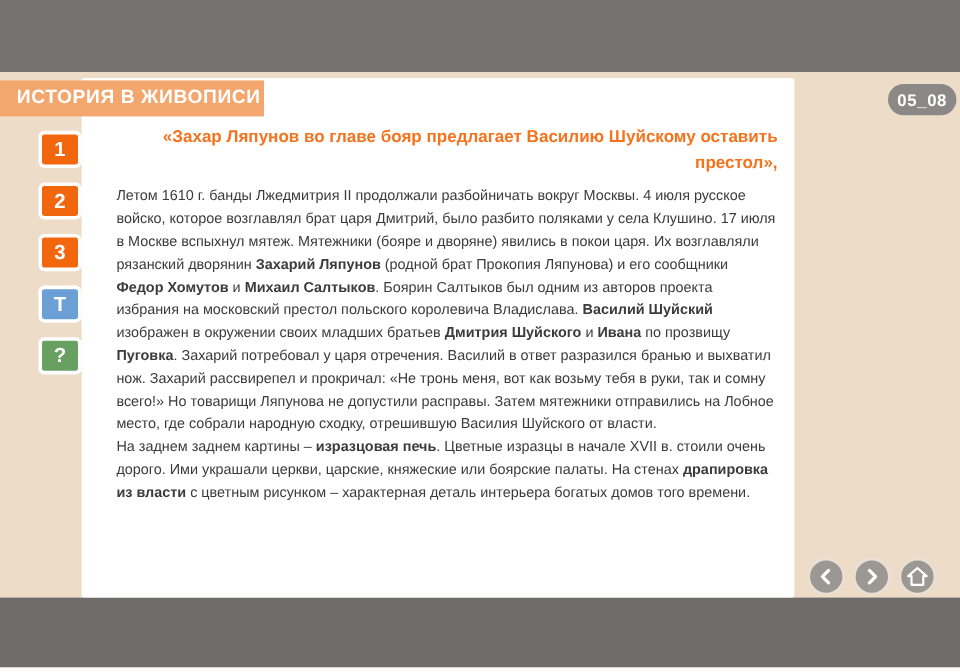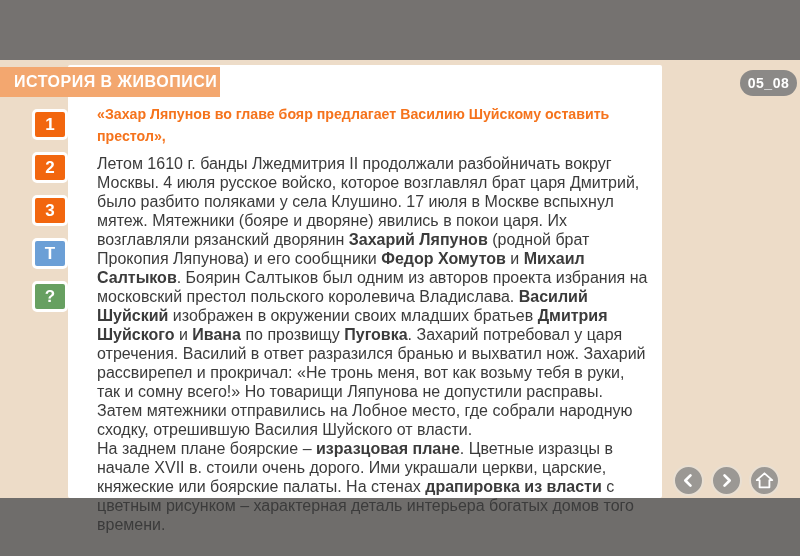--- a/index.html
+++ b/index.html
@@ -8,22 +8,22 @@
   .band-top{position:absolute;left:0;top:0;width:800px;height:60px;}
   .band-bottom{position:absolute;left:0;top:498px;width:800px;height:62px;}
   .card{position:absolute;left:68px;top:65px;width:594px;height:433px;background:#fff;border-radius:2px;}
   .banner{position:absolute;left:0;top:67px;width:220px;height:30px;display:flex;align-items:center;
           padding-left:14px;box-sizing:border-box;color:#fff;font-weight:bold;font-size:16px;letter-spacing:.5px;z-index:3;}
   .badge{position:absolute;left:740px;top:70px;width:57px;height:26px;display:flex;align-items:center;justify-content:center;
          color:#fff;font-weight:bold;font-size:14px;letter-spacing:.5px;z-index:3;}
   .side-btn{position:absolute;left:32px;width:36px;height:31px;box-sizing:border-box;border:3px solid #fff;border-radius:5px;
             display:flex;align-items:center;justify-content:center;color:#fff;font-weight:bold;font-size:17px;cursor:pointer;z-index:3;}
   .content{position:absolute;left:97px;top:103px;width:551px;}
-  .title{color:#f5731c;font-weight:bold;font-size:14.2px;line-height:22px;}
-  .body-text{margin-top:7px;color:#3b3b3b;font-size:16px;line-height:19px;}
+  .title{color:#f5731c;font-weight:bold;font-size:14.2px;line-height:22px;text-align:right;}
+  .body-text{margin-top:7px;color:#3b3b3b;font-size:12px;line-height:19px;}
   .body-text p{margin:0;}
   .nav{position:absolute;left:673px;top:465px;display:flex;gap:7px;z-index:3;}
   .nav-btn{width:27px;height:27px;border-radius:50%;background:#9b9894;border:2px solid #e9dfd2;box-sizing:content-box;
            display:flex;align-items:center;justify-content:center;cursor:pointer;}
   .nav-btn svg{display:block;}
 </style>
 </head>
 <body>
 
 <div class="stage">
@@ -46,21 +46,21 @@
   <div class="side-btn" style="top: 195px; background: rgb(242, 102, 14);">3</div>
   <div class="side-btn" style="top: 238px; background: rgb(107, 159, 214);">T</div>
   <div class="side-btn" style="top: 281px; background: rgb(103, 160, 97);">?</div>
 
   <div class="content">
     <div class="title">
       <div>«Захар Ляпунов во главе бояр предлагает Василию Шуйскому оставить престол»,</div>
     </div>
     <div class="body-text">
       <p><span>Летом 1610 г. банды Лжедмитрия II продолжали разбойничать вокруг Москвы. 4 июля русское войско, которое возглавлял брат царя Дмитрий, было разбито поляками у села Клушино. 17 июля в Москве вспыхнул мятеж. Мятежники (бояре и дворяне) явились в покои царя. Их возглавляли рязанский дворянин </span><b>Захарий Ляпунов</b><span> (родной брат Прокопия Ляпунова) и его сообщники </span><b>Федор Хомутов</b><span> и </span><b>Михаил Салтыков</b><span>. Боярин Салтыков был одним из авторов проекта избрания на московский престол польского королевича Владислава. </span><b>Василий Шуйский</b><span> изображен в окружении своих младших братьев </span><b>Дмитрия Шуйского</b><span> и </span><b>Ивана</b><span> по прозвищу </span><b>Пуговка</b><span>. Захарий потребовал у царя отречения. Василий в ответ разразился бранью и выхватил нож. Захарий рассвирепел и прокричал: «Не тронь меня, вот как возьму тебя в руки, так и сомну всего!» Но товарищи Ляпунова не допустили расправы. Затем мятежники отправились на Лобное место, где собрали народную сходку, отрешившую Василия Шуйского от власти.</span></p>
-      <p><span>На заднем плане боярские – </span><b>изразцовая плане</b><span>. Цветные изразцы в начале XVII в. стоили очень дорого. Ими украшали церкви, царские, княжеские или боярские палаты. На стенах </span><b>драпировка из власти</b><span> с цветным рисунком – характерная деталь интерьера богатых домов того времени.</span></p>
+      <p><span>На заднем заднем картины – </span><b>изразцовая печь</b><span>. Цветные изразцы в начале XVII в. стоили очень дорого. Ими украшали церкви, царские, княжеские или боярские палаты. На стенах </span><b>драпировка из власти</b><span> с цветным рисунком – характерная деталь интерьера богатых домов того времени.</span></p>
     </div>
   </div>
 
   <div class="nav">
     <div class="nav-btn">
       <svg width="19" height="19" viewBox="0 0 24 24">
         <polyline points="14.5,5.5 8,12 14.5,18.5" fill="none" stroke="#ffffff" stroke-width="3.4" stroke-linecap="round" stroke-linejoin="round"></polyline>
       </svg>
     </div>
     <div class="nav-btn">

